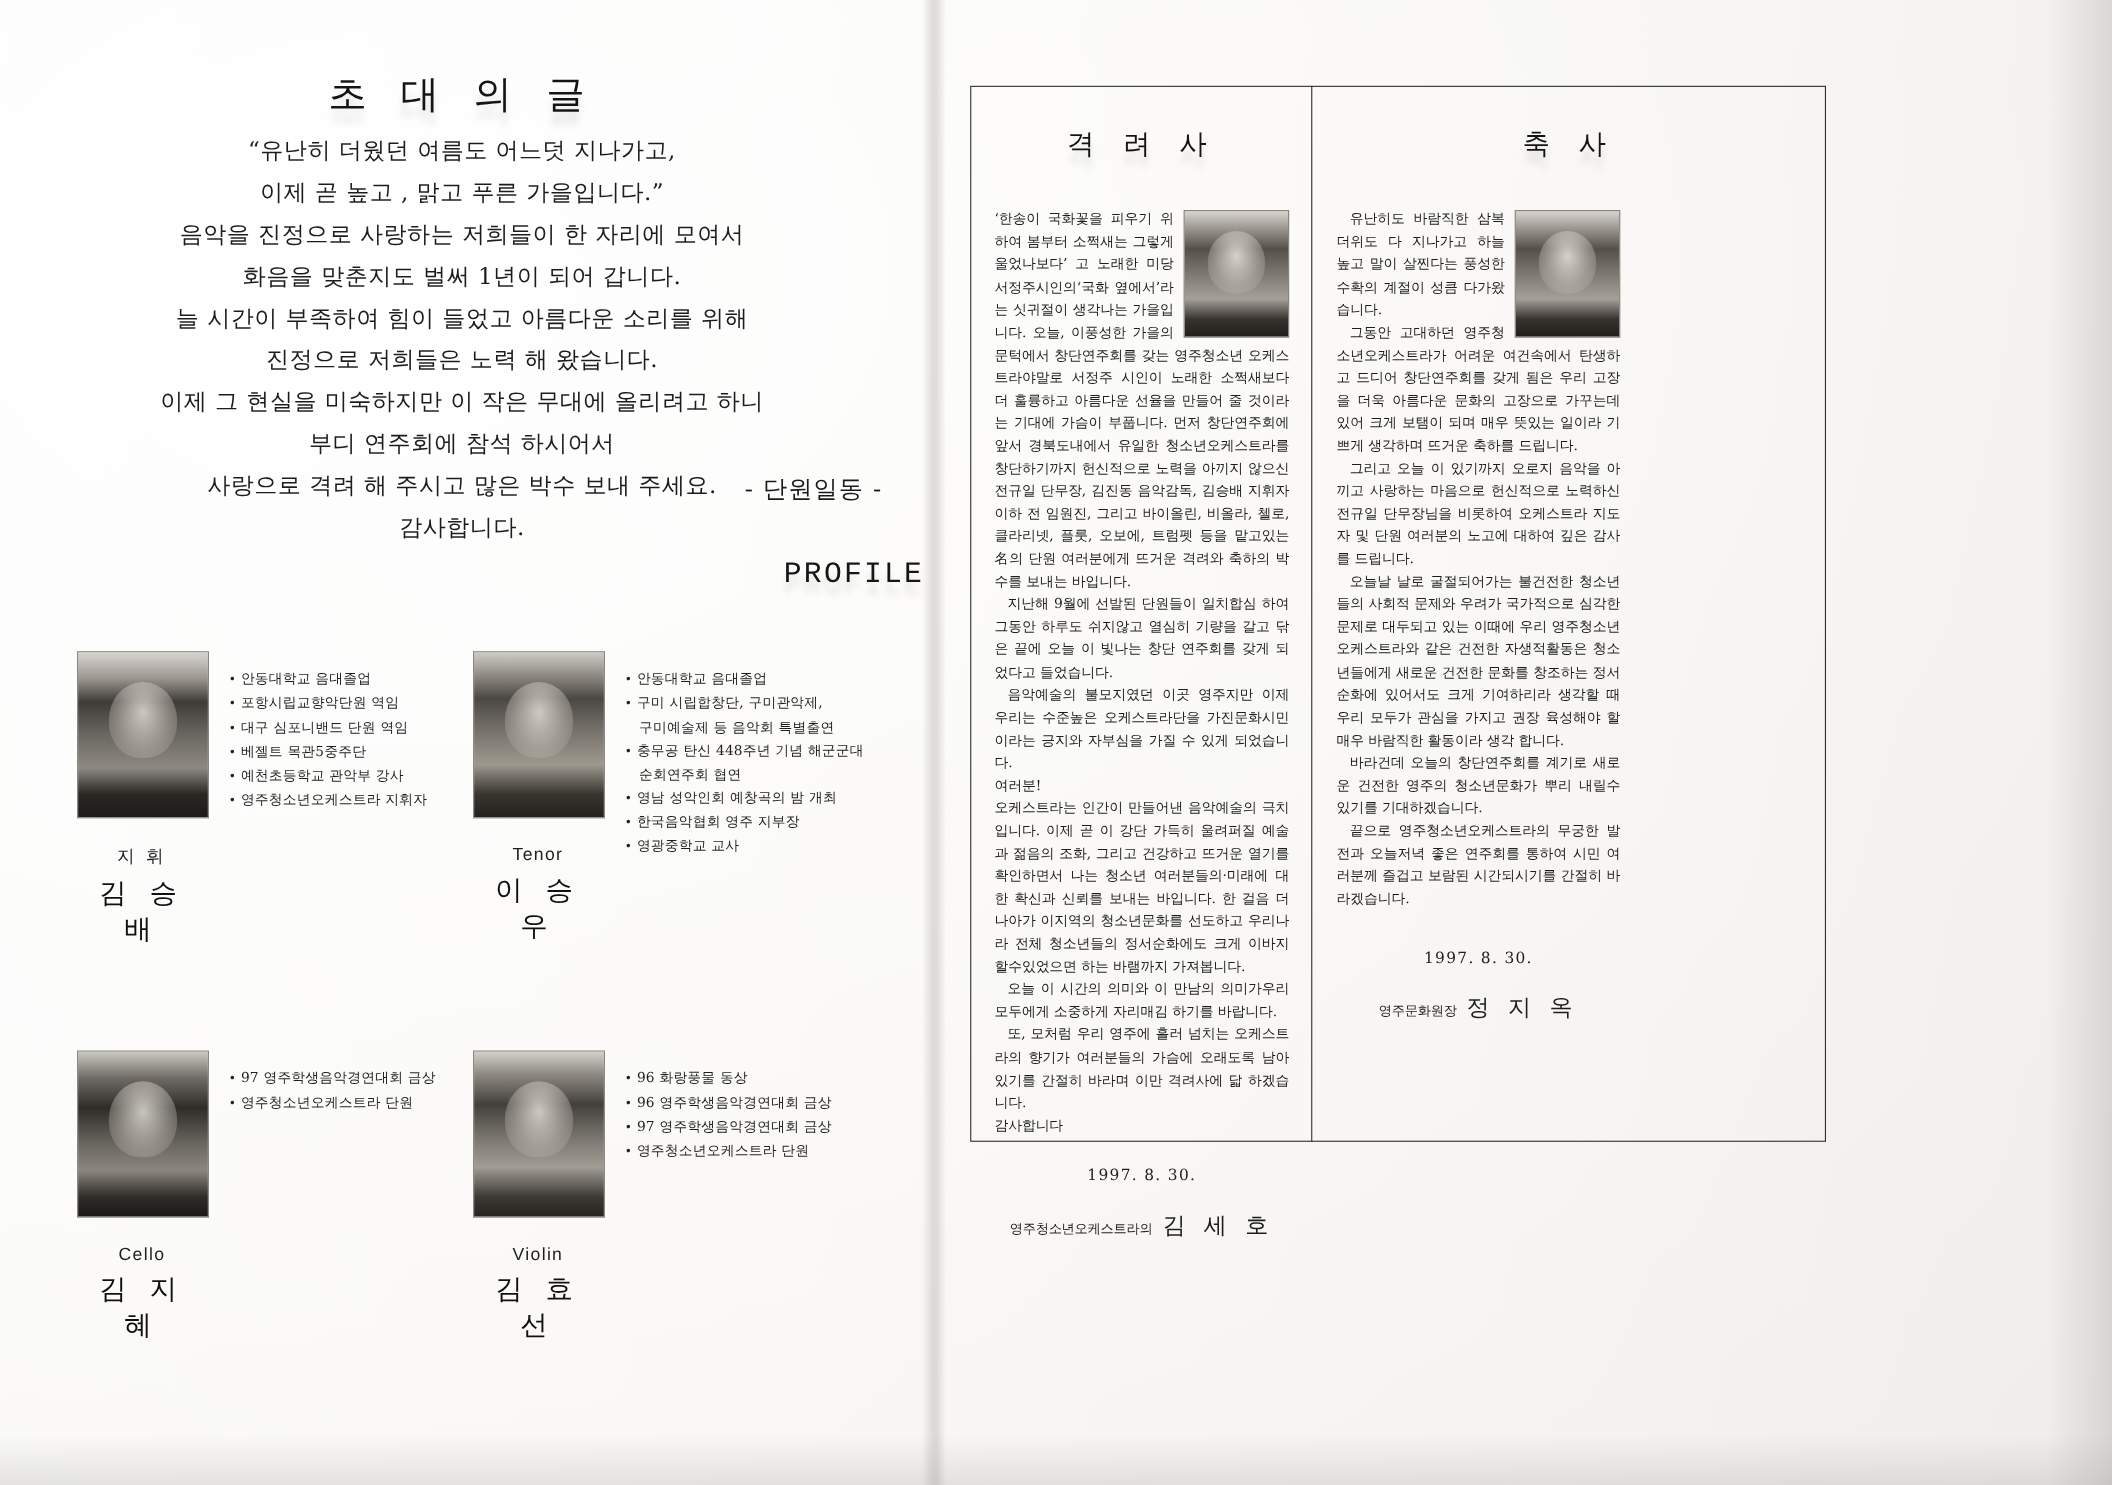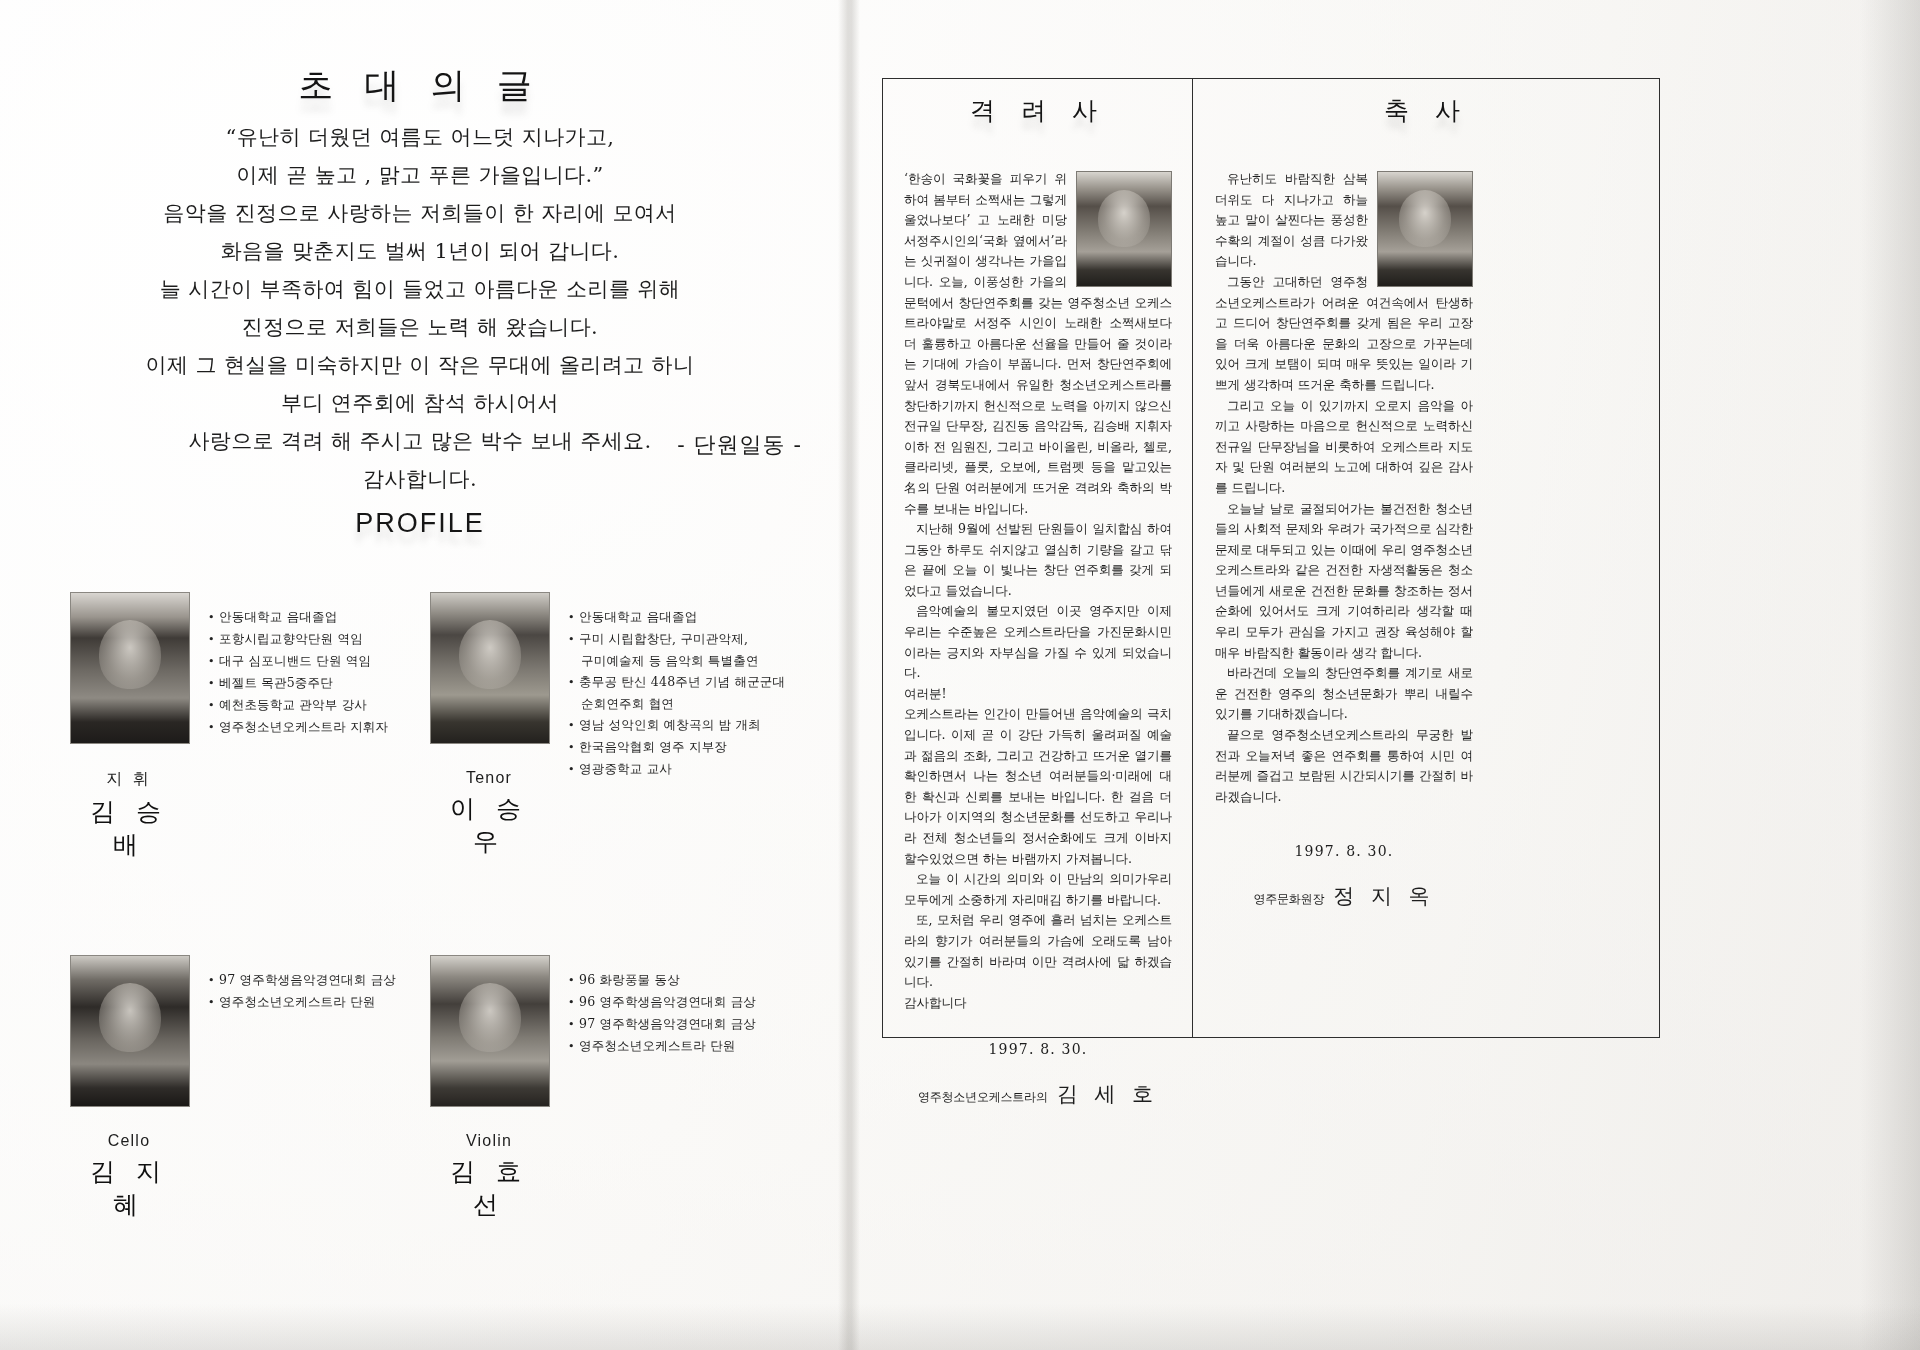--- a/index.html
+++ b/index.html
@@ -83,22 +83,22 @@
     width: 790px;
     text-align: right;
     font-family: "DejaVu Serif", "Liberation Serif", serif;
     font-size: 22px;
     letter-spacing: 1px;
   }
   .profile-heading {
     position: absolute;
     left: 0; top: 508px;
     width: 840px;
-    text-align: center;
-    font-family: Liberation Sans, sans-serif;
+    text-align: right;
+    font-family: Liberation Mono, monospace;
     font-size: 27px;
     letter-spacing: 2px;
     color: #161616;
     text-shadow: 0 11px 6px rgba(125,125,125,0.2);
   }
 
   .profile-grid {
     position: absolute;
     left: 70px; top: 592px;
     width: 720px;
@@ -187,21 +187,21 @@
     box-sizing: border-box;
     padding: 0 22px;
   }
   .col-left { left: 22px; width: 312px; }
   .col-right { left: 333px; width: 467px; }
   .col-head {
     text-align: center;
     font-family: "DejaVu Serif", "Liberation Serif", serif;
     font-size: 25px;
     letter-spacing: 9px;
-    padding-top: 16px;
+    padding-top: 36px;
     color: #141414;
     text-shadow: 0 11px 6px rgba(125,125,125,0.22);
   }
   .col-body {
     margin-top: 42px;
     font-family: "DejaVu Serif", "Liberation Serif", serif;
     font-size: 12.6px;
     line-height: 20.6px;
     text-align: justify;
     color: #1d1d1d;

